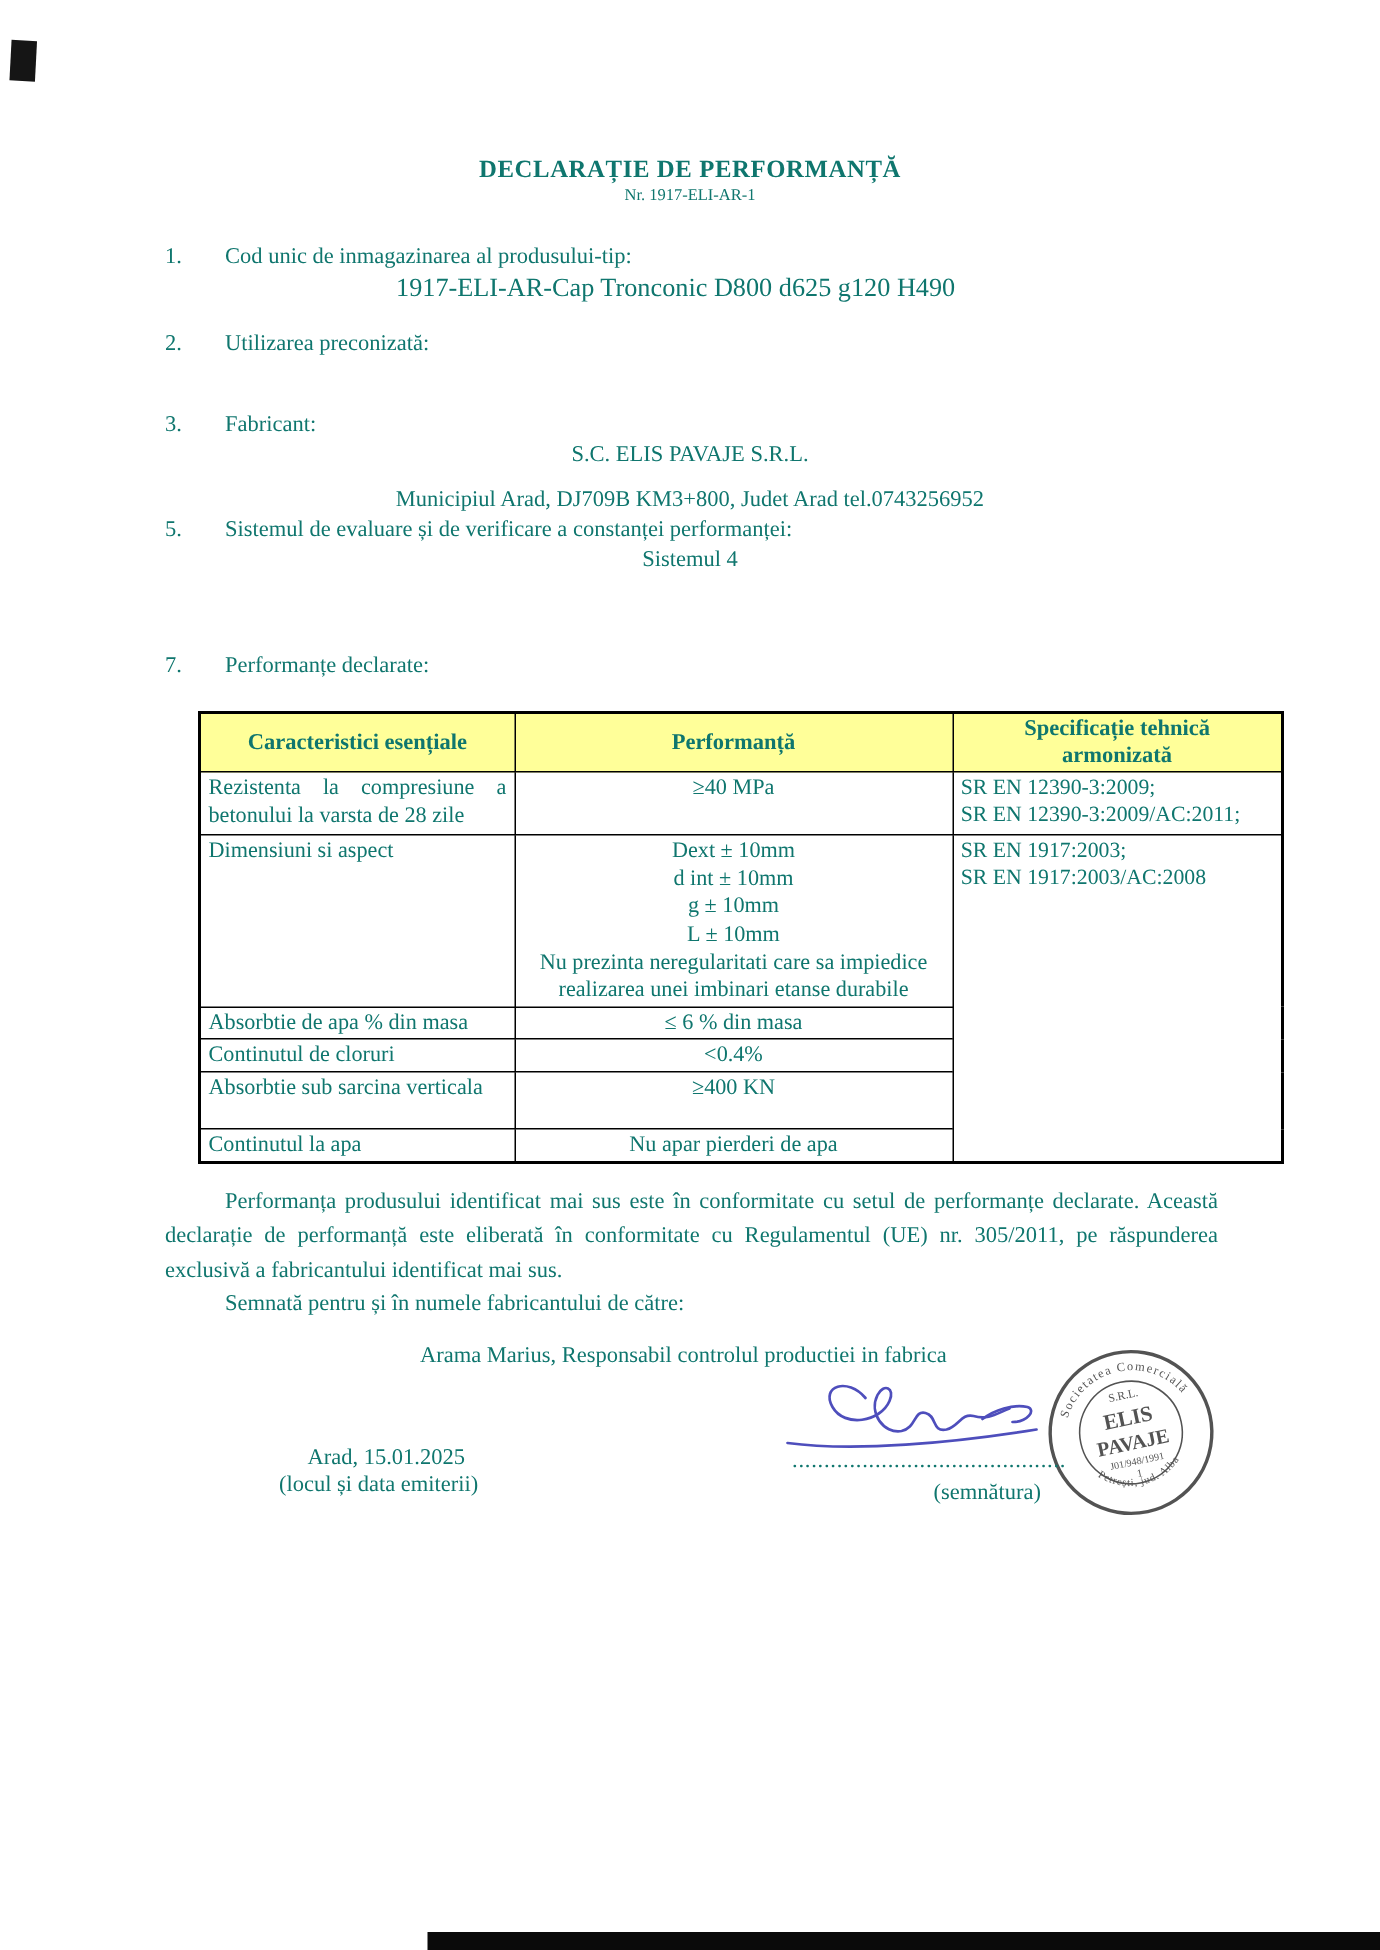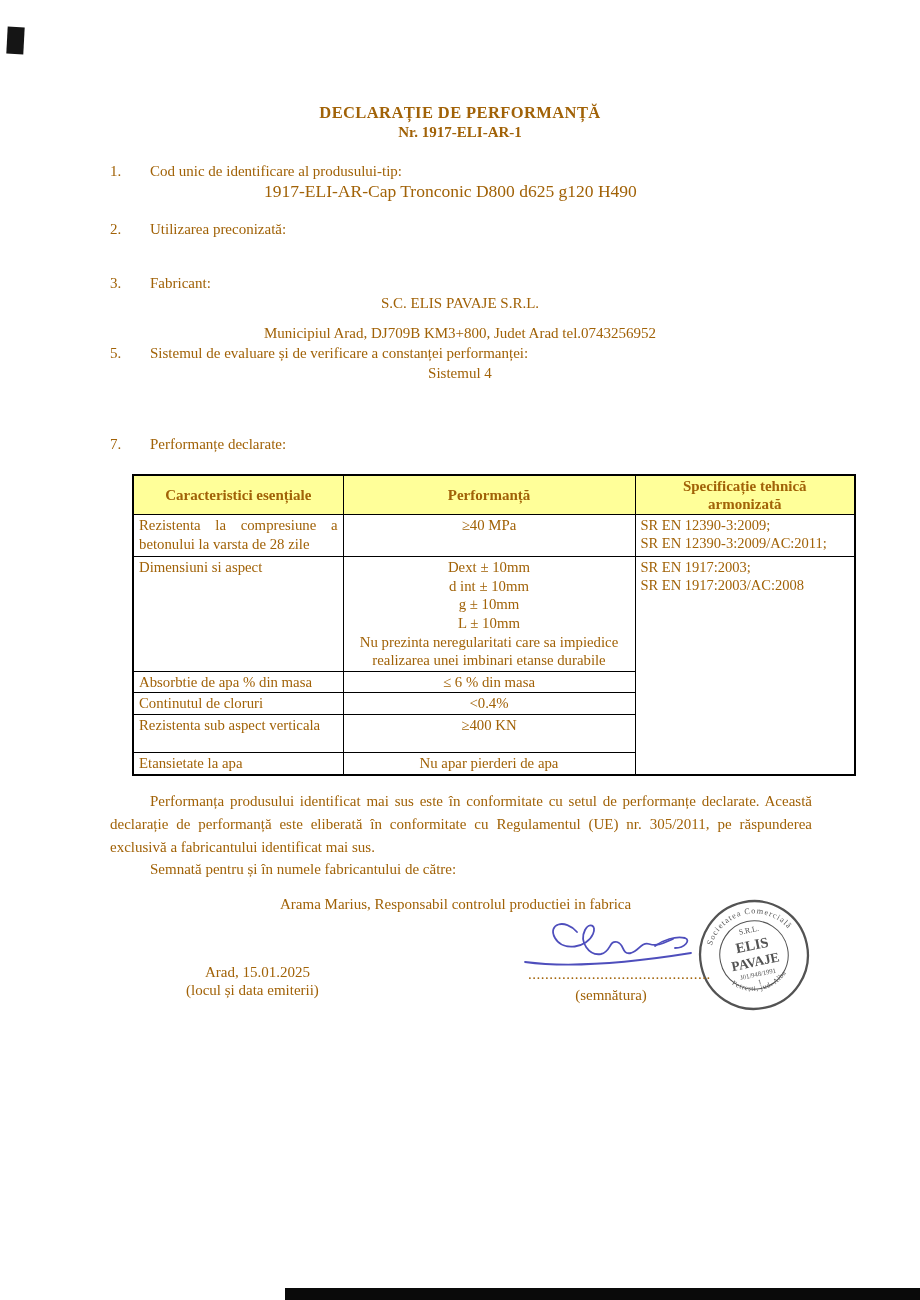--- a/index.html
+++ b/index.html
@@ -1,28 +1,28 @@
 <!DOCTYPE html>
 <html><head>
 <meta charset="utf-8">
 <style>
   * { margin:0; padding:0; box-sizing:border-box; }
   html,body { background:#ffffff; }
   .page {
     position:relative; width:920px; height:1300px; margin:0 auto;
-    background:#ffffff; color:#a16207;
+    background:#ffffff; color:#0f766e;
     font-family:"Liberation Serif", serif; font-size:15px;
     overflow:hidden;
   }
   .abs { position:absolute; }
   .center { left:0; right:0; text-align:center; }
   .bold { font-weight:bold; }
 
   .doc-title { top:103px; font-size:16.5px; letter-spacing:0.4px; }
-  .doc-number { top:124px; font-size:15px;font-weight:bold; }
+  .doc-number { top:124px; font-size:11px; }
 
   .item { left:110px; }
   .item .num { display:inline-block; width:40px; }
 
   .i1 { top:163px; }
   .i1-value { top:181px; left:264px; font-size:17.5px; }
   .i2 { top:221px; }
   .i2-value { top:239px; left:190px; }
   .i3 { top:275px; }
   .i3-l1 { top:295px; }
@@ -64,40 +64,40 @@
   .signed-by { top:861px; left:150px; }
   .signer { top:896px; left:280px; }
 
   .sig-svg { top:912px; left:515px; width:185px; height:68px; }
   .stamp-wrap { top:898px; left:697px; width:114px; height:114px;
     transform:rotate(-12deg); opacity:0.88; }
 
   .place-date { top:964px; left:205px; }
   .place-caption { top:982px; left:186px; }
   .sig-dots { top:966px; left:528px; letter-spacing:0.5px; }
-  .sig-caption { top:987px; left:528px; width:166px; text-align:center; }
+  .sig-caption { top:987px; left:528px; width:166px; text-align:right; }
 
   .corner-mark { left:7px; top:27px; width:17px; height:27px;
     background:#151515; transform:rotate(3deg); }
   .bottom-bar { left:285px; top:1288px; width:635px; height:12px; background:#0a0a0a; }
 
   .stamp-wrap svg text { fill:#3c3c3c; }
 </style>
 </head>
 <body>
 
 <div class="page">
 
   <div class="abs corner-mark"></div>
 
   <div class="abs center bold doc-title">DECLARAȚIE DE PERFORMANȚĂ</div>
   <div class="abs center doc-number">Nr.  1917-ELI-AR-1</div>
 
   <div class="abs item i1">
-    <span class="num">1.</span><span>Cod unic de identificare al produsului-tip:</span>
+    <span class="num">1.</span><span>Cod unic de inmagazinarea al produsului-tip:</span>
   </div>
   <div class="abs i1-value">1917-ELI-AR-Cap Tronconic D800 d625 g120 H490</div>
 
   <div class="abs item i2">
     <span class="num">2.</span><span>Utilizarea  preconizată:</span>
   </div>
 
   <div class="abs item i3">
     <span class="num">3.</span><span>Fabricant:</span>
   </div>
@@ -156,25 +156,25 @@
       </tr>
       <tr class="r3">
         <td>Absorbtie de apa % din masa</td>
         <td class="c2">≤ 6 % din masa</td>
       </tr>
       <tr class="r4">
         <td>Continutul de cloruri</td>
         <td class="c2">&lt;0.4%</td>
       </tr>
       <tr class="r5">
-        <td class="c1-justify">Rezistenta sub aspect verticala</td>
+        <td class="c1-justify">Absorbtie sub sarcina verticala</td>
         <td class="c2">≥400 KN</td>
       </tr>
       <tr class="r6">
-        <td>Etansietate la apa</td>
+        <td>Continutul la apa</td>
         <td class="c2">Nu apar pierderi de apa</td>
       </tr>
     </tbody>
   </table>
 
   <div class="abs closing-par">Performanța produsului identificat mai sus este în conformitate cu setul de performanțe declarate. Această declarație de performanță este eliberată în conformitate cu Regulamentul (UE) nr. 305/2011, pe răspunderea exclusivă a fabricantului identificat mai sus.</div>
 
   <div class="abs signed-by">Semnată pentru și în numele fabricantului de către:</div>
   <div class="abs signer">Arama Marius, Responsabil controlul productiei in fabrica</div>
 

